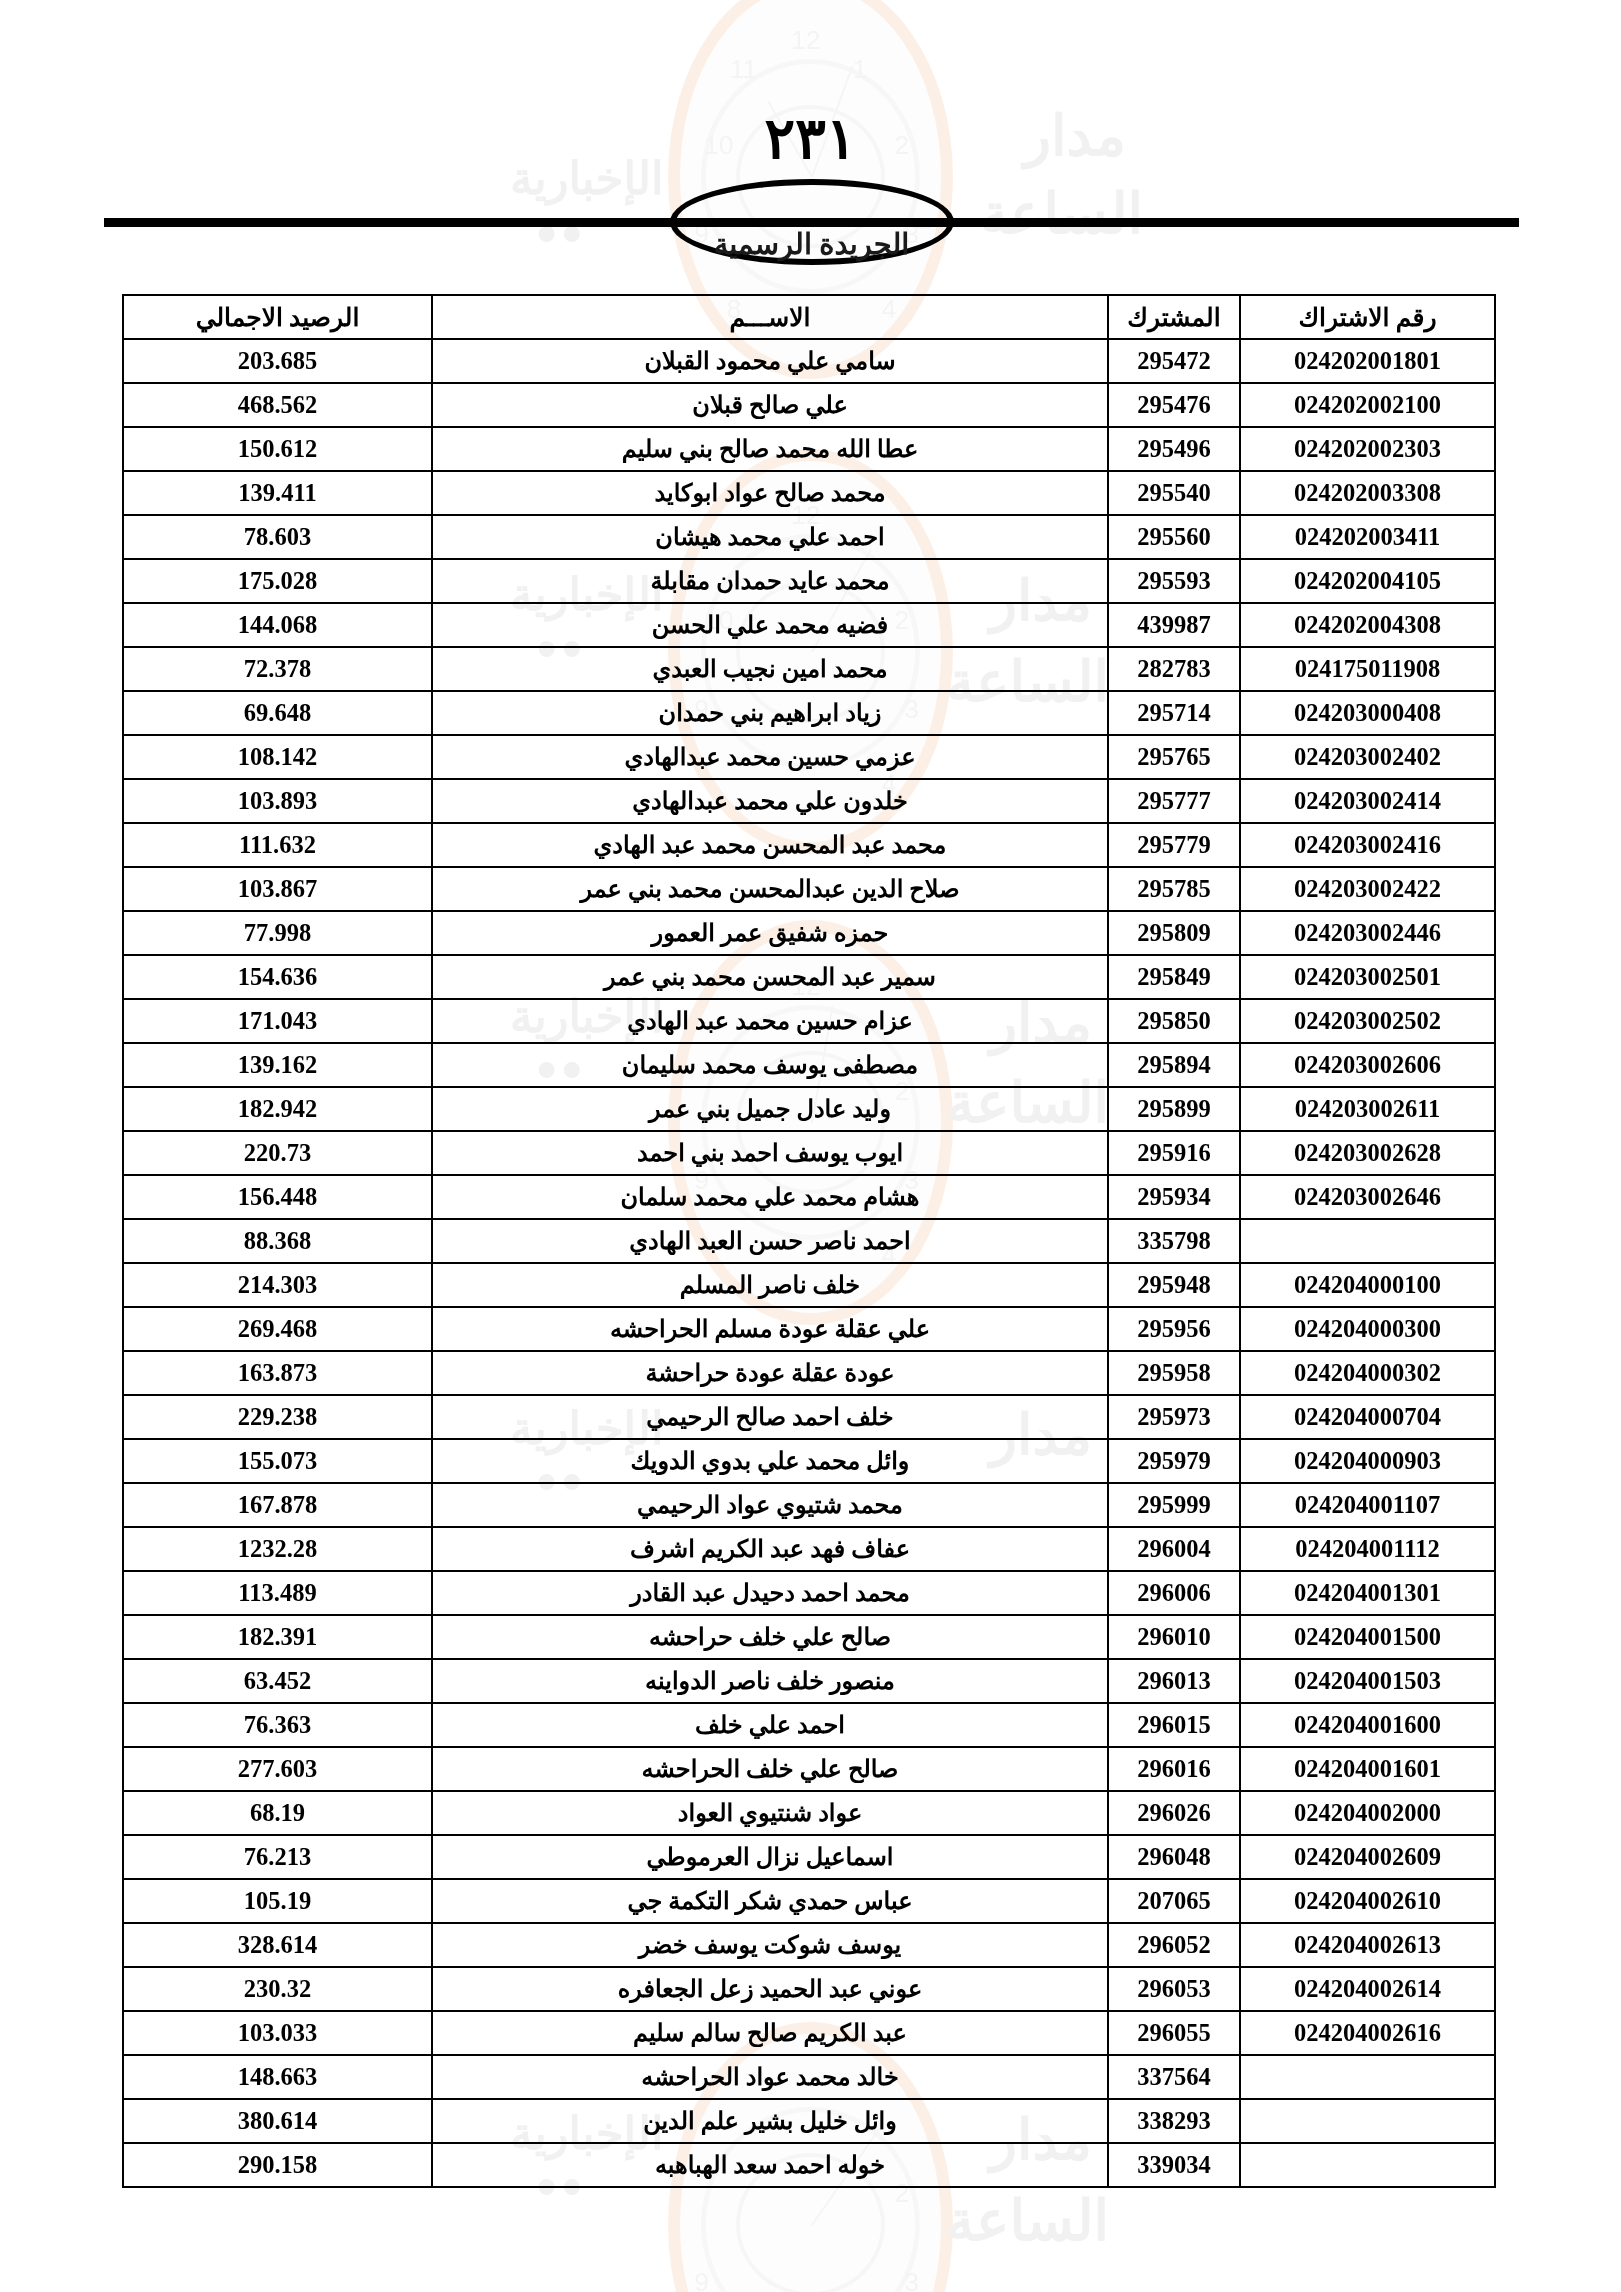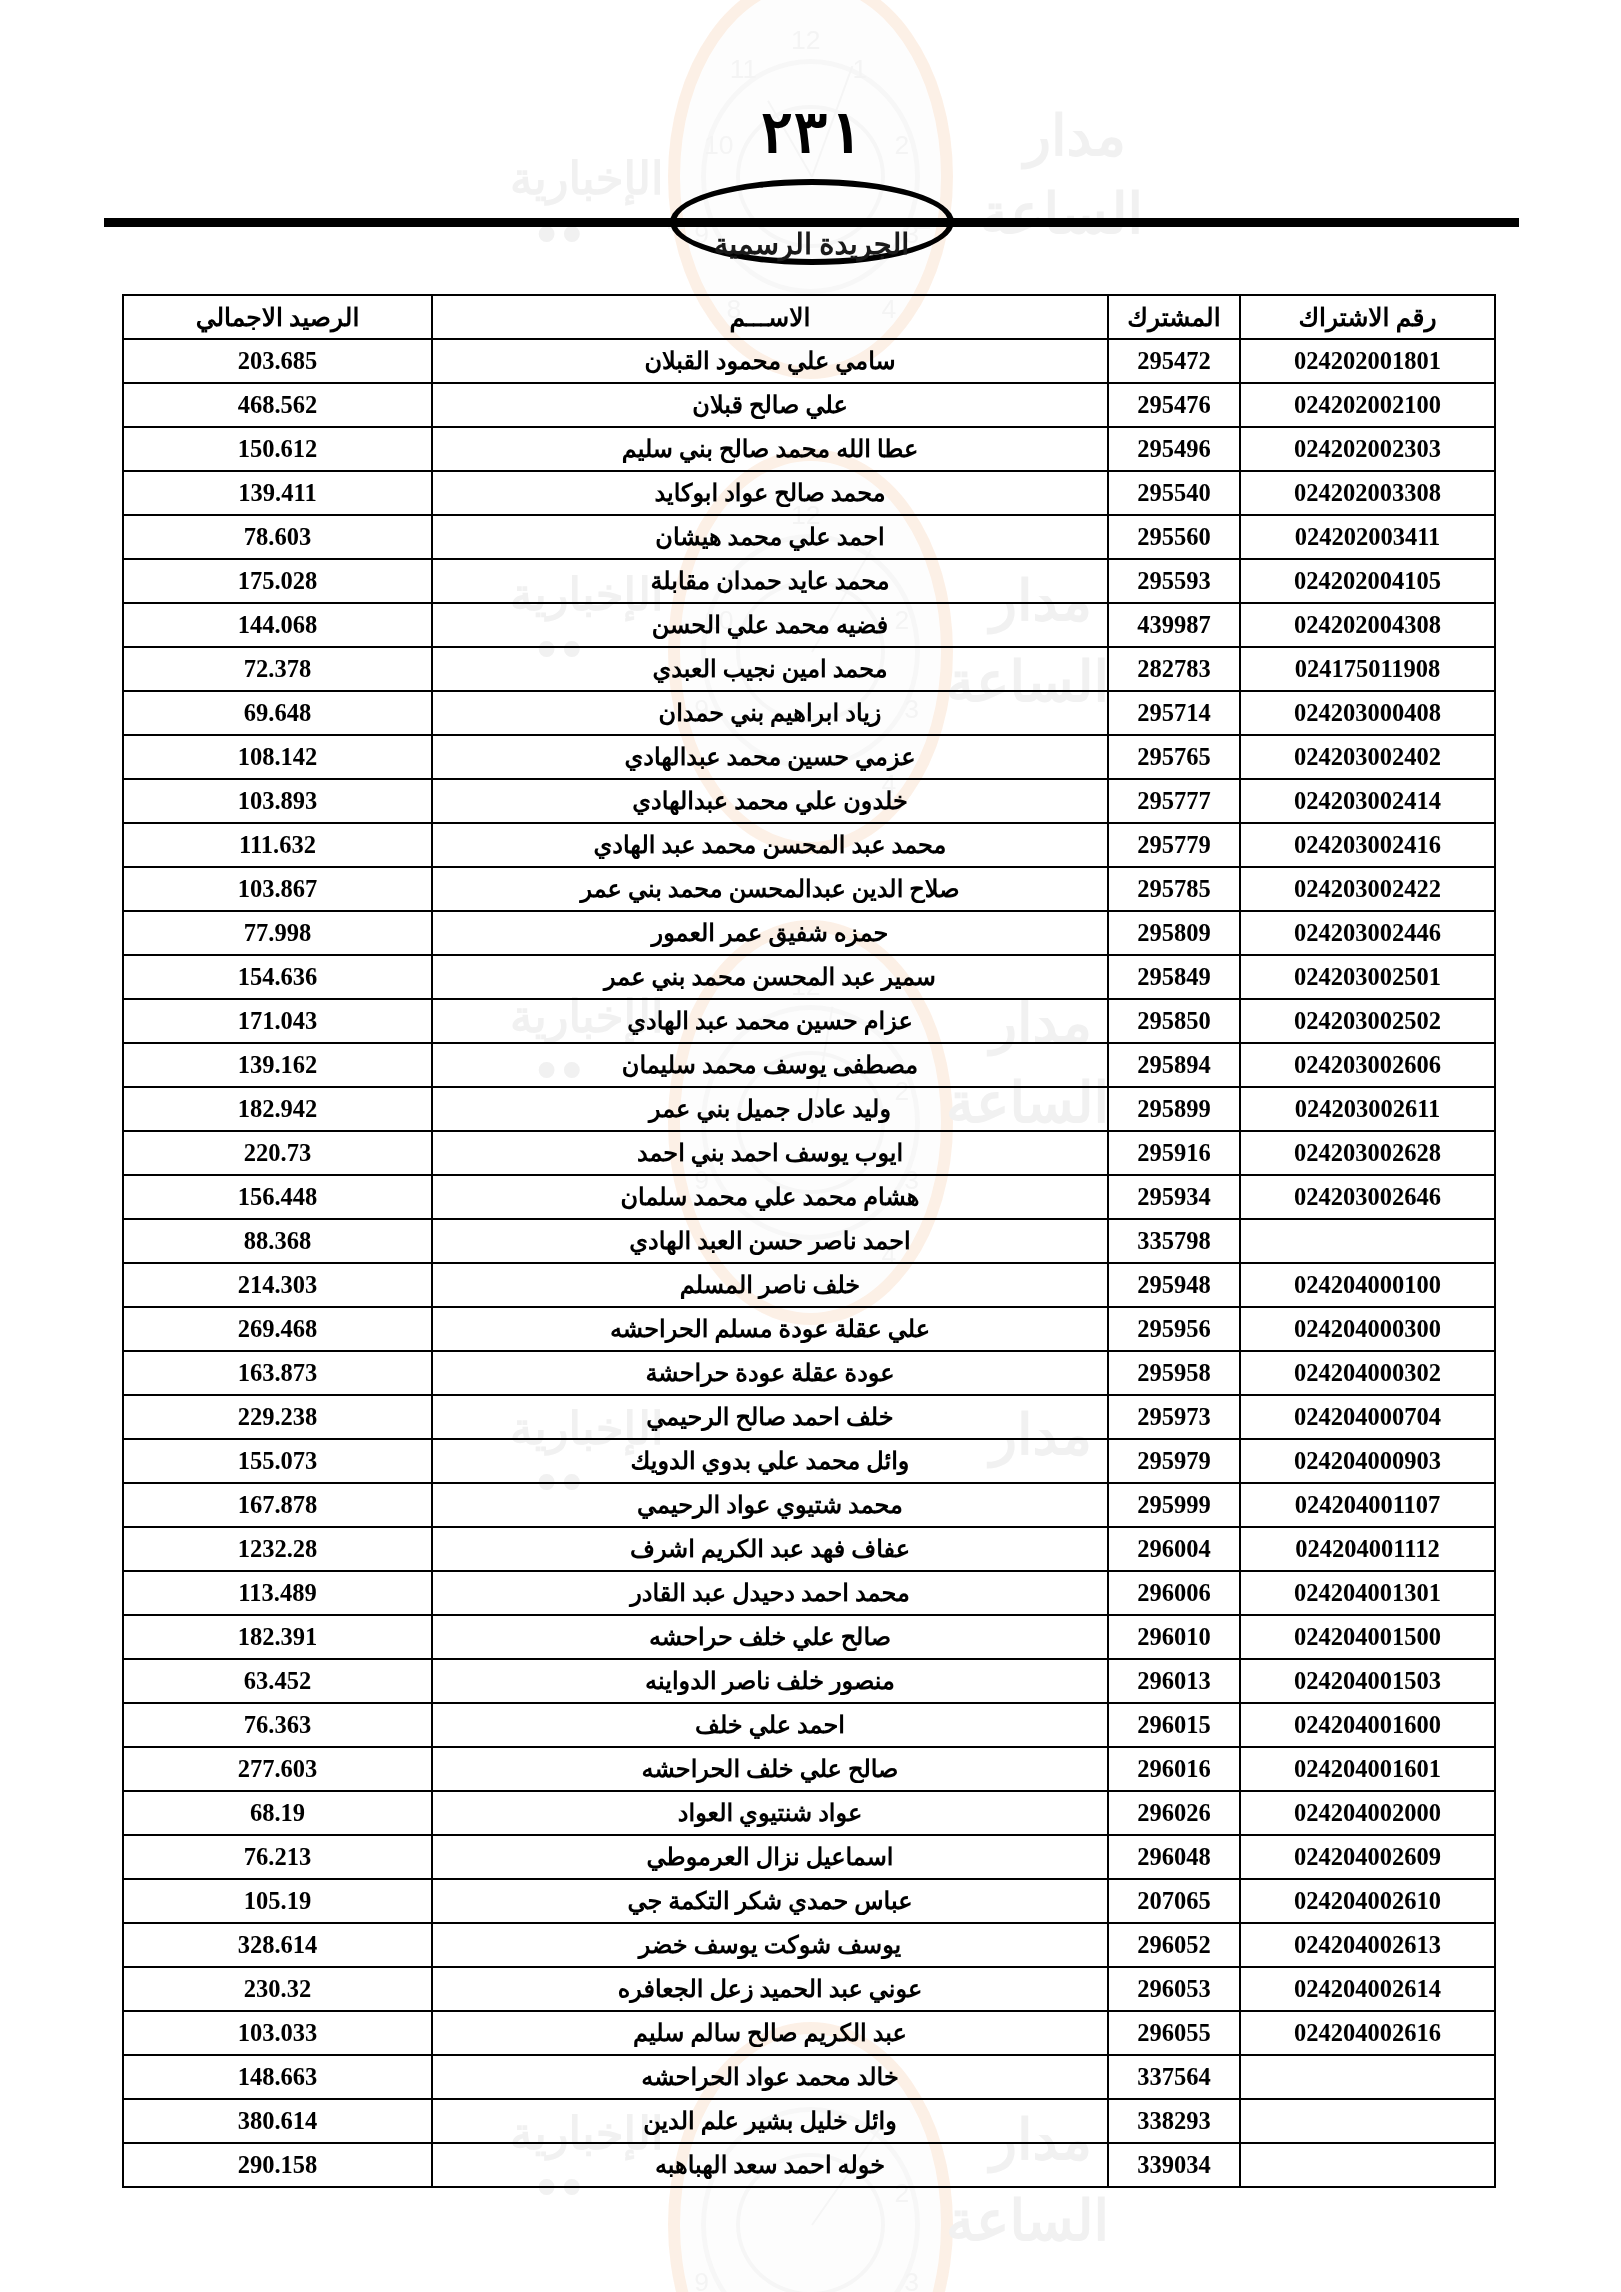--- a/index.html
+++ b/index.html
@@ -99,21 +99,21 @@
   
   #page-number {
     position: absolute;
     top: 110px;
     left: 0;
     width: 100%;
     text-align: center;
     font-size: 57px;
     font-weight: 700;
     color: #000;
-    font-family: Liberation Mono, monospace;
+    font-family: Liberation Serif, serif;
     line-height: 1;
   }
 
   
   #header-band {
     position: absolute;
     top: 218px;
     left: 104px;
     width: 1415px;
     height: 8.8px;

